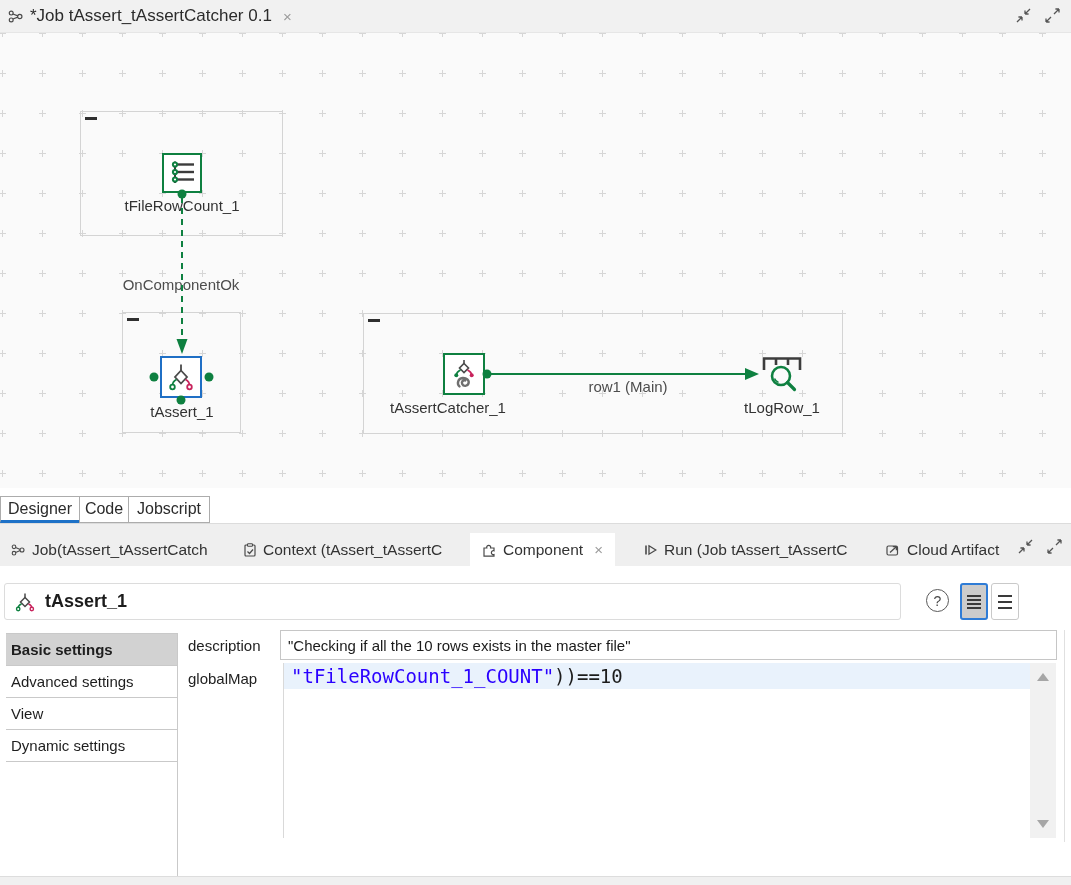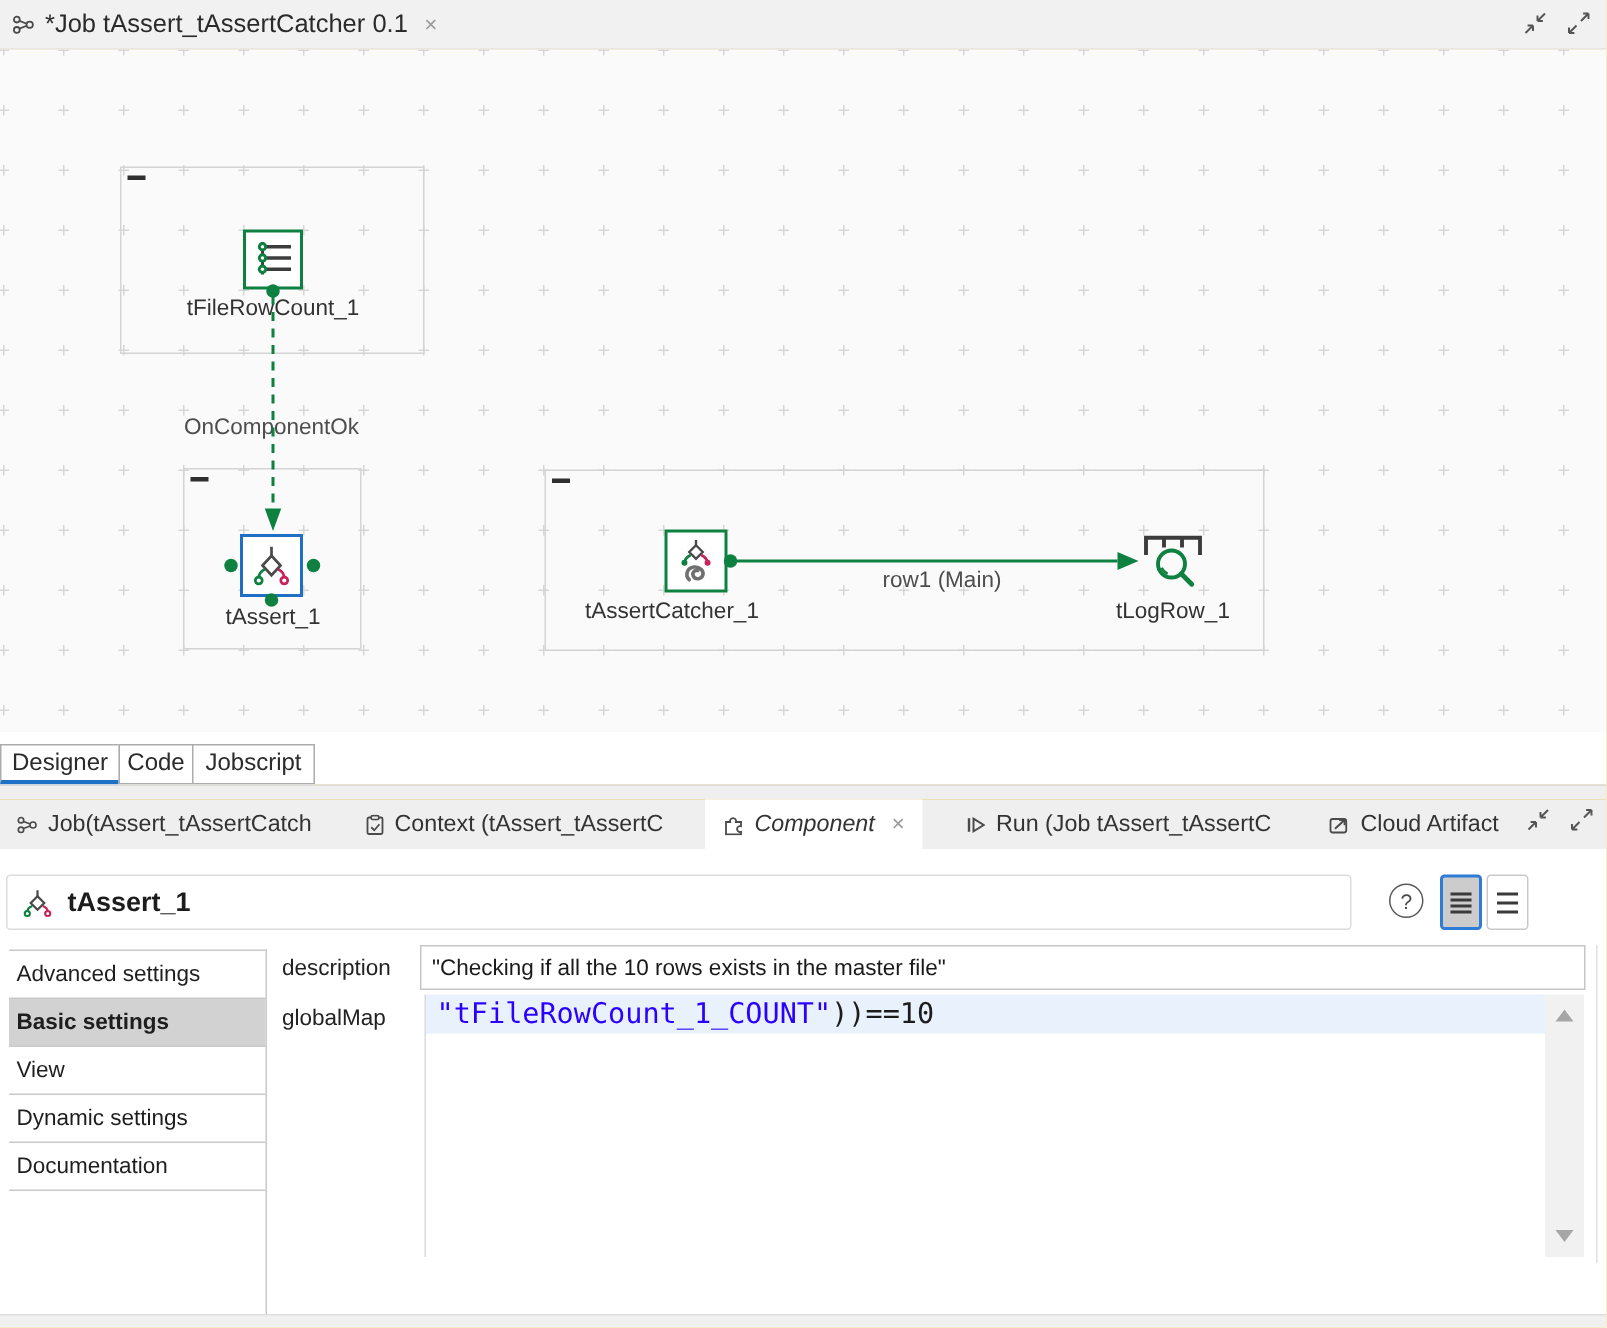--- a/index.html
+++ b/index.html
@@ -32,21 +32,21 @@
   
   .designer-strip{ position:absolute; left:0; top:488px; width:1071px; height:35px; background:#fff; }
   .d-tab{ position:absolute; top:8px; height:27px; background:#fff; border:1px solid #ACACAC;
     text-align:center; font-size:16px; line-height:24px; color:#2b2b2b; }
   .d-tab.active{ border-bottom:3px solid #1D71C7; font-weight:normal; }
   .gray-gap{ position:absolute; left:0; top:523px; width:1071px; height:10px; background:#EFEFEF; border-top:1px solid #DCDCDC; }
   
   .panel-tabbar{ position:absolute; left:0; top:533px; width:1071px; height:33px; background:#EFEFEF; }
   .p-tab{ position:absolute; top:0; height:33px; display:flex; align-items:center; gap:7px;
     font-size:15.5px; color:#333; padding:0 6px; white-space:nowrap; }
-  .p-tab.active{ background:#fff; padding:0 12px;font-style:italic; }
+  .p-tab.active{ background:#fff; padding:0 12px; }
   .panel-winctrl{ position:absolute; right:8px; top:5px; display:flex; gap:12px; }
   
   .component-view{ position:absolute; left:0; top:566px; width:1071px; height:310px; background:#fff; }
   .title-box{ position:absolute; left:4px; top:17px; width:897px; height:37px;
     border:1px solid #DCDCDC; border-radius:3px; display:flex; align-items:center; gap:9px; padding-left:9px; }
   .comp-title{ font-size:18px; font-weight:bold; color:#1c1c1c; }
   .help-btn{ position:absolute; left:926px; top:23px; width:23px; height:23px; border:1.5px solid #5A5A5A;
     border-radius:50%; display:flex; align-items:center; justify-content:center; font-size:14px; color:#4A4A4A; }
   .toggle{ position:absolute; top:17px; width:28px; height:37px; border-radius:3px;
     display:flex; flex-direction:column; align-items:center; justify-content:center; }
@@ -606,25 +606,24 @@
         <i class="ln"></i>
         <i class="ln"></i>
     </div>
     <div class="toggle toggle2">
       <i class="ln"></i>
         <i class="ln"></i>
         <i class="ln"></i>
     </div>
 
     <div class="sidebar">
+      <div class="side-item active">Basic settings</div>
       <div class="side-item">Advanced settings</div>
-      <div class="side-item active">Basic settings</div>
       <div class="side-item">View</div>
       <div class="side-item">Dynamic settings</div>
-      <div class="side-item">Documentation</div>
     </div>
 
     <div class="field-label" style="left:188px; top:71px">description</div>
     <input class="desc-input" type="text" value="&quot;Checking if all the 10 rows exists in the master file&quot;" style="">
 
     <div class="field-label" style="left:188px; top:104px">globalMap</div>
     <div class="expr-editor">
       <div class="expr-line"><span class="code-string">"tFileRowCount_1_COUNT"</span><span class="code-plain">))==10</span></div>
     </div>
     <div class="expr-scrollbar">

